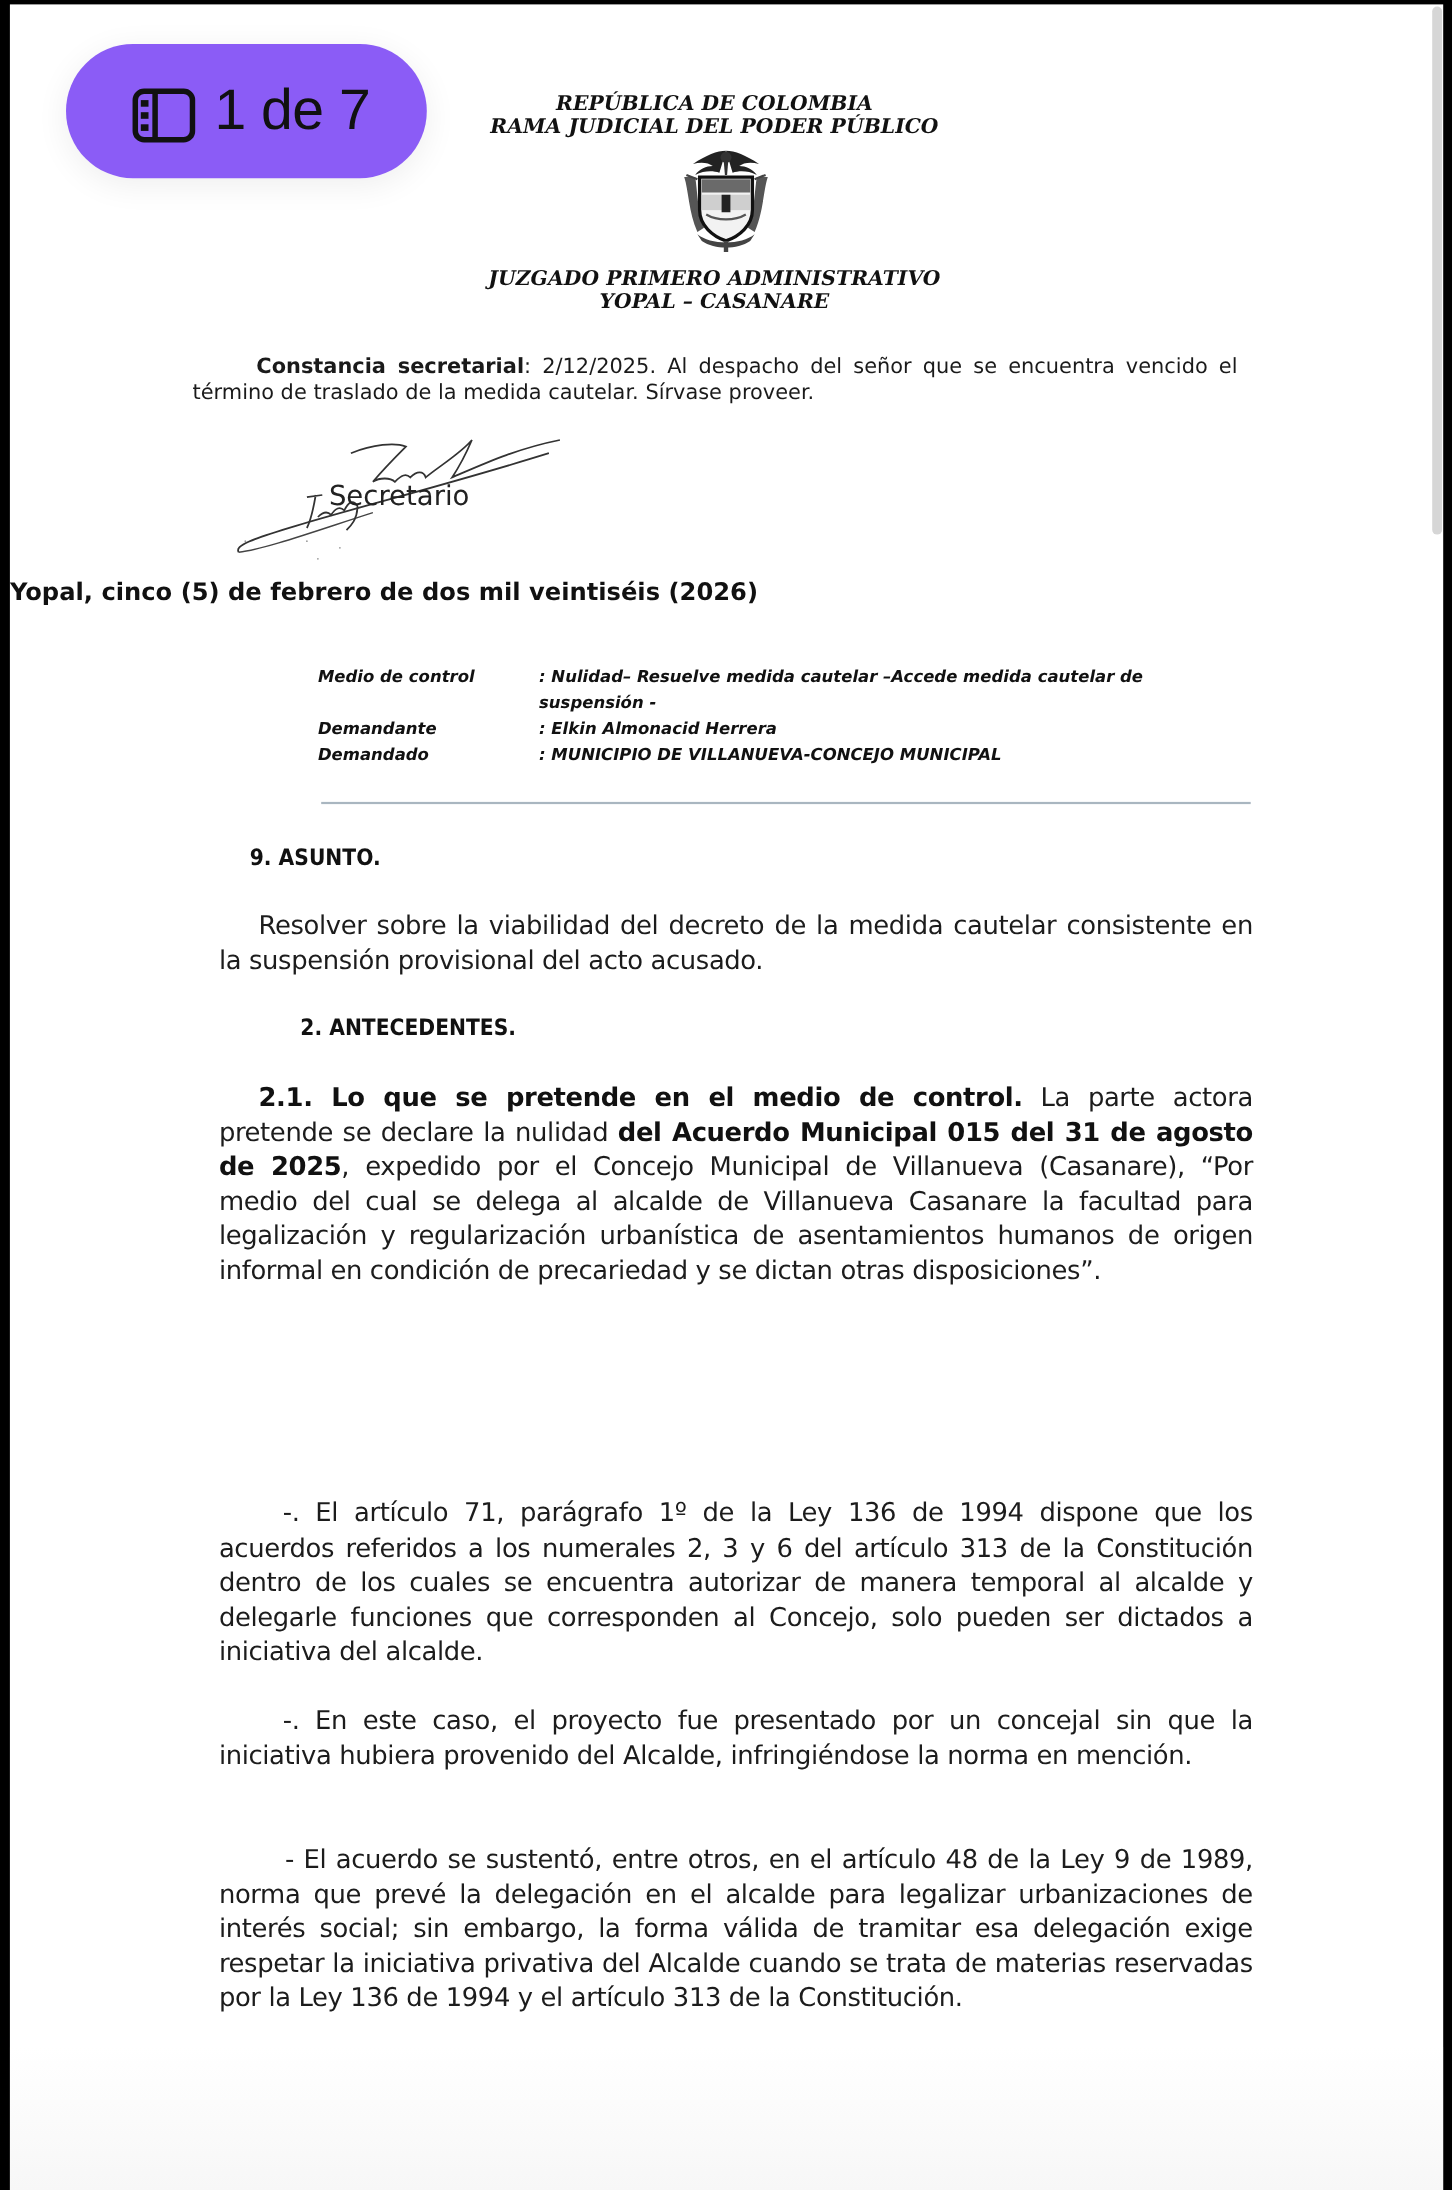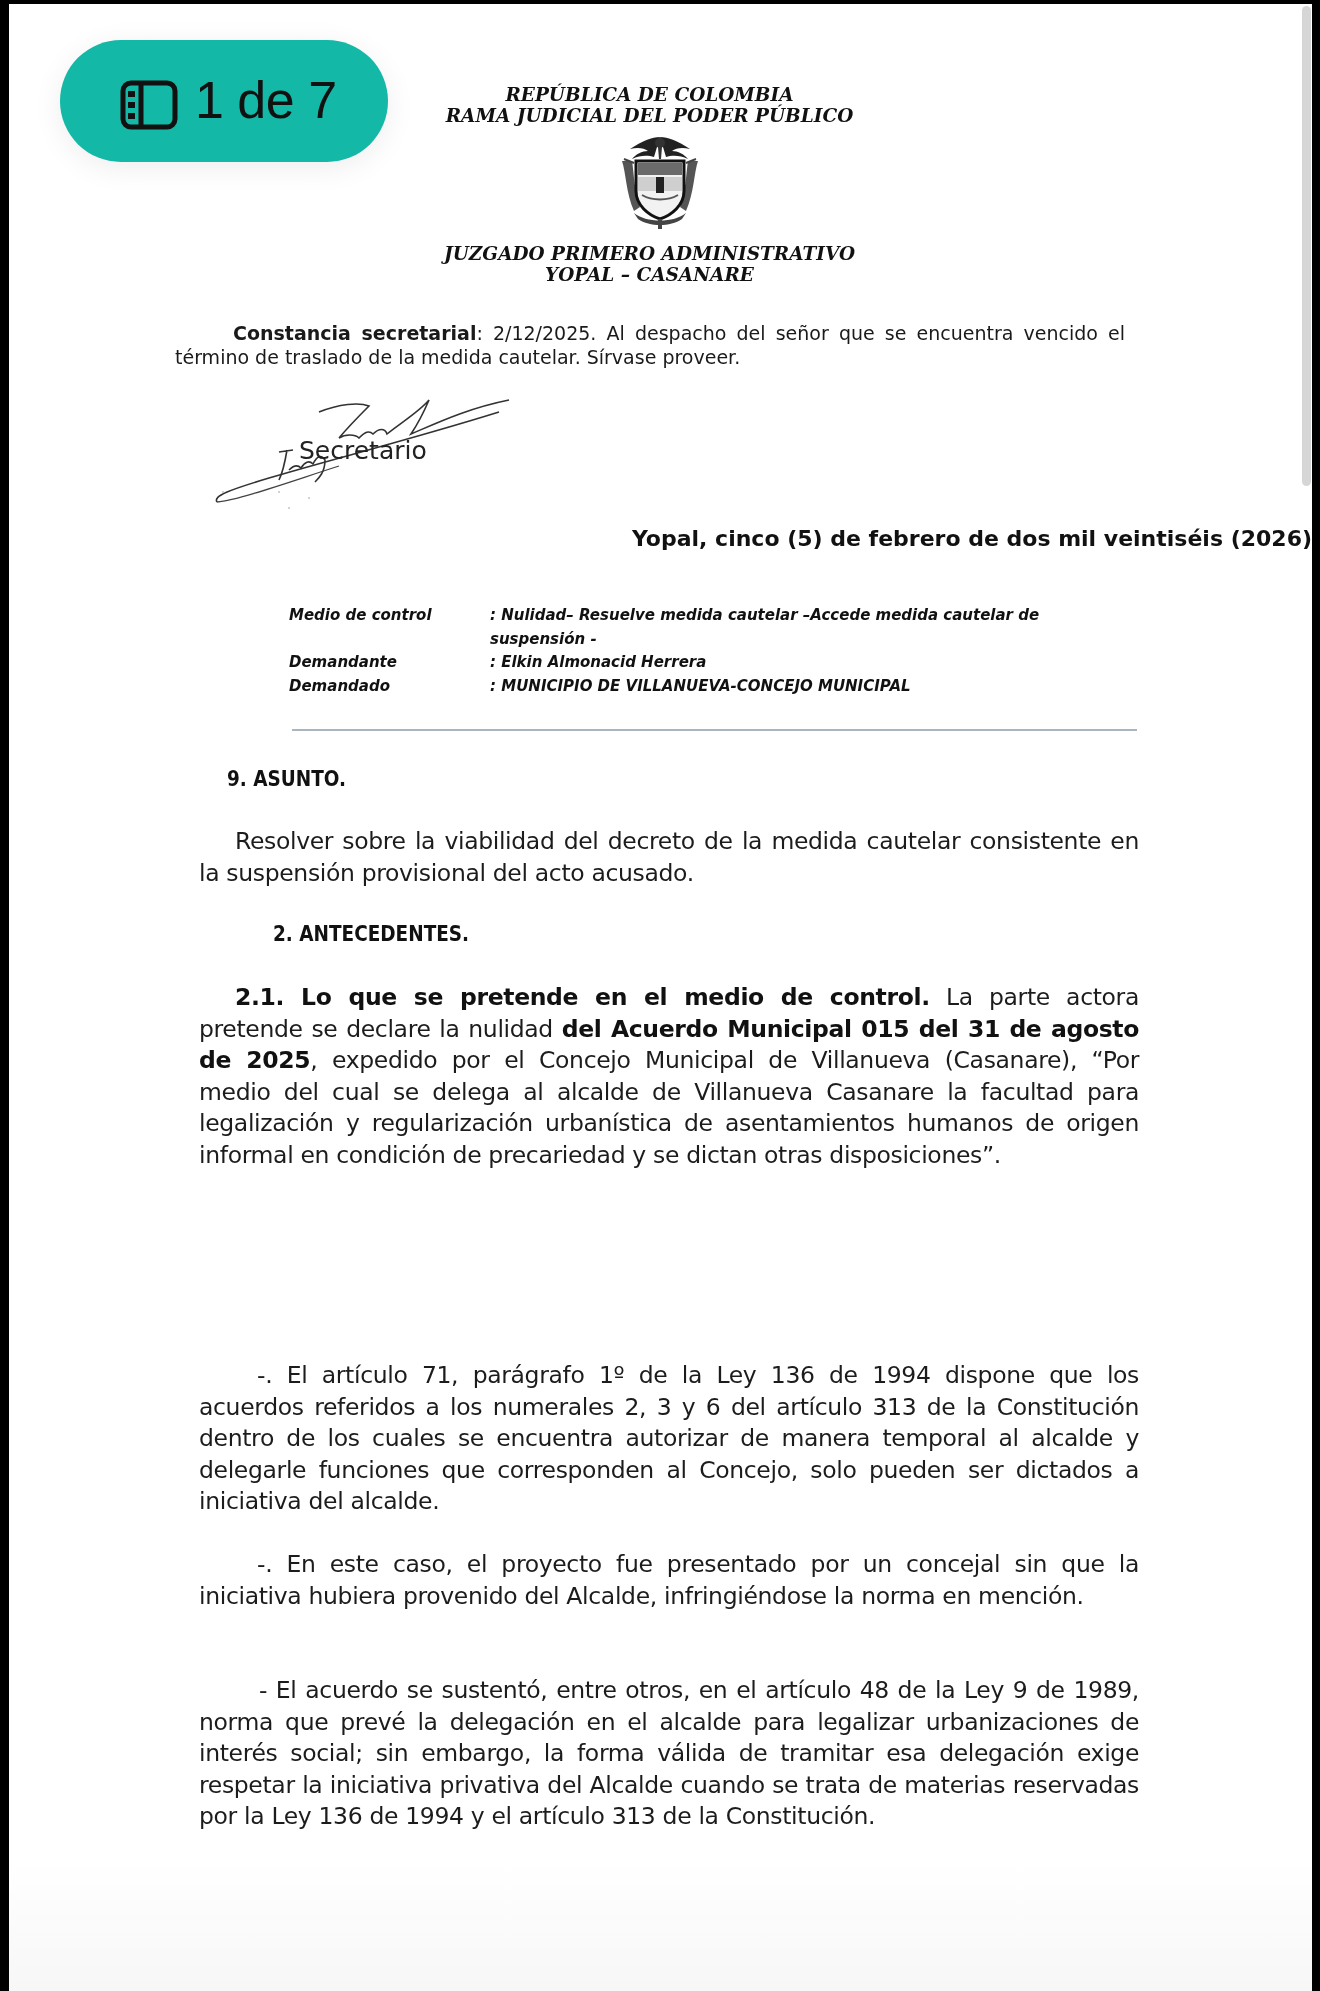--- a/index.html
+++ b/index.html
@@ -12,21 +12,21 @@
     position: absolute; left: 9px; top: 4px; width: 1303px; height: 1987px;
     background: #ffffff; overflow: hidden;
   }
   .bottom-fade {
     position: absolute; left: 0; right: 0; bottom: 0; height: 130px;
     background: linear-gradient(#ffffff, #f7f7f7);
   }
   
   .pill {
     position: absolute; left: 51px; top: 36px; width: 328px; height: 122px;
-    border-radius: 61px; background: #14b8a6;
+    border-radius: 61px; background: #8b5cf6;
     box-shadow: 0 6px 30px rgba(0,0,0,0.07);
     display: flex; align-items: center;
   }
   .pill-icon { position: absolute; left: 60px; top: 40px; width: 58px; height: 50px; }
   .pill-text {
     position: absolute; left: 135px; top: 30px;
     font-family: "Liberation Sans", sans-serif; font-size: 52px; color: #111;
     letter-spacing: -0.5px; line-height: 60px;
   }
   
@@ -51,21 +51,21 @@
     left: 166px; top: 317px; width: 950px; font-size: 19px; line-height: 24px;
     text-align: justify;
   }
   .constancia .ind { display: inline-block; width: 58px; }
   .sig { position: absolute; left: 200px; top: 378px; width: 330px; height: 135px; }
   .sig-label {
     position: absolute; left: 290px; top: 432px; font-size: 25px; color: #222;
     font-family: "DejaVu Sans", sans-serif;
   }
   .date-line {
-    position: absolute; left: 0; width: 1303px; top: 522px; text-align: right;
+    position: absolute; left: 0; width: 1303px; top: 522px; text-align: left;
     font-size: 22px; font-weight: bold; color: #111; left: 0px;
   }
   .info {
     position: absolute; left: 280px; top: 600px; width: 850px;
     font-style: italic; font-weight: bold; font-size: 15px; color: #111;
     line-height: 23.5px;
   }
   .info-row { display: flex; }
   .info-label { width: 201px; flex: none; }
   .info-value { flex: 1; }

